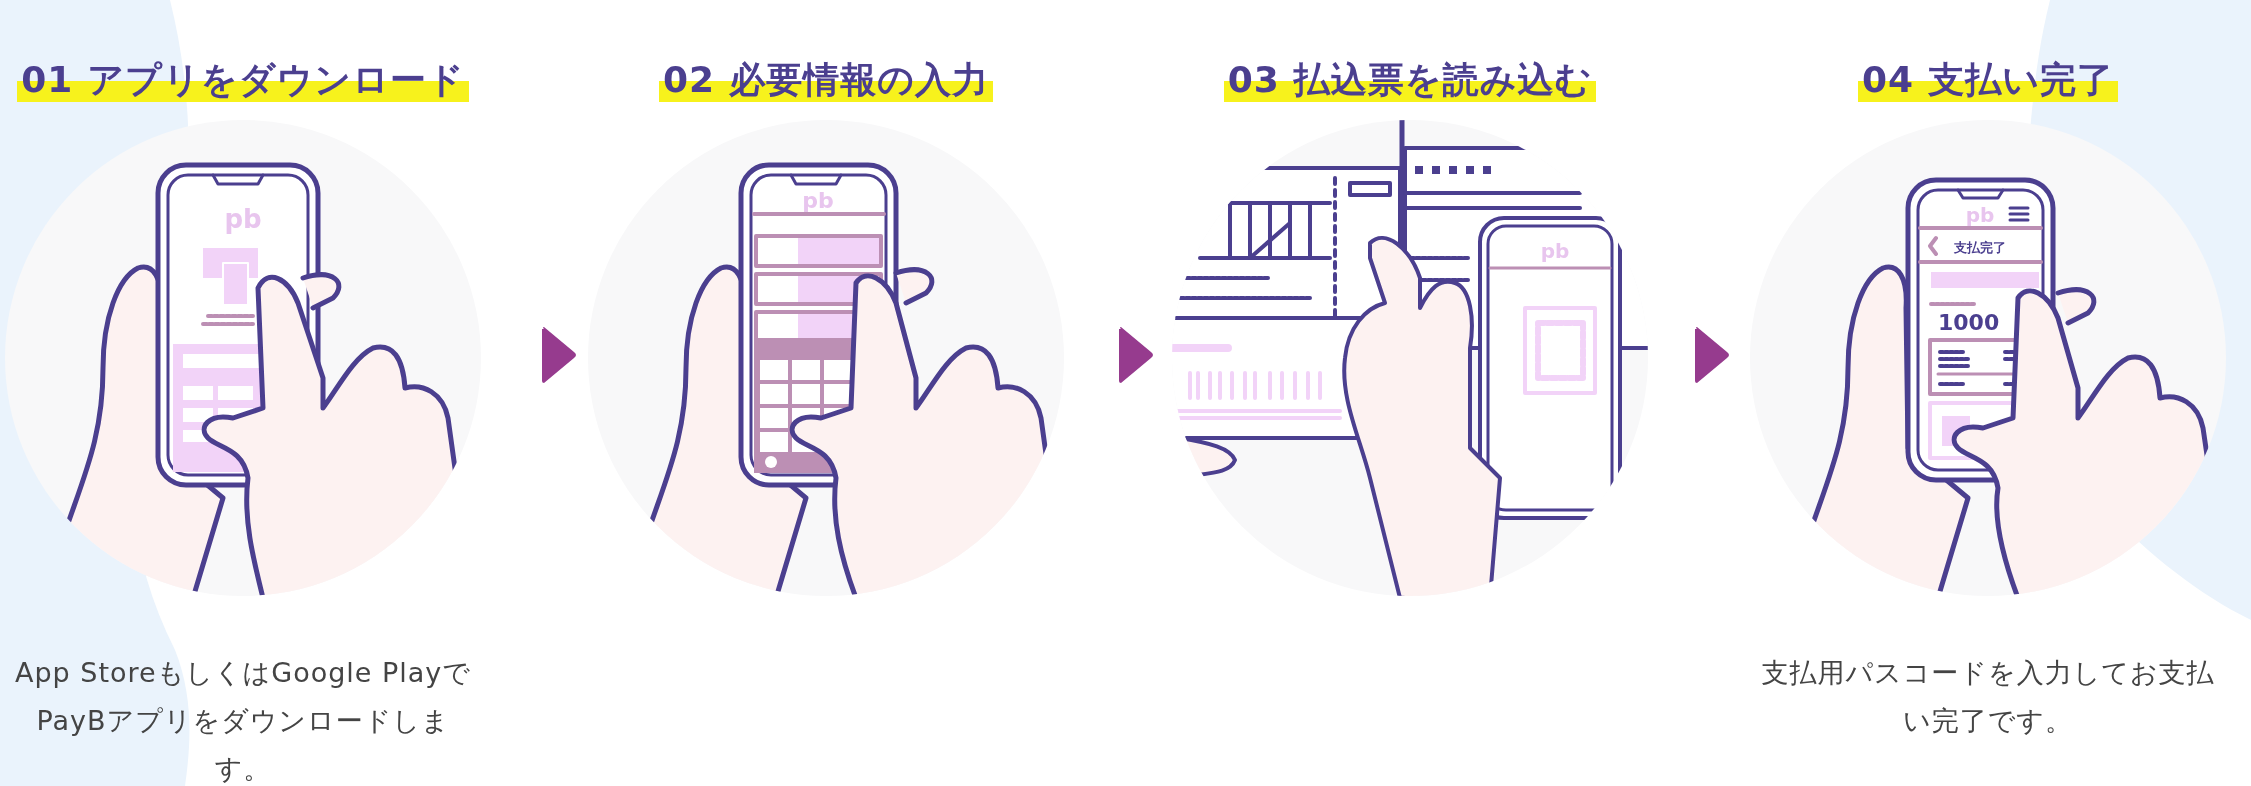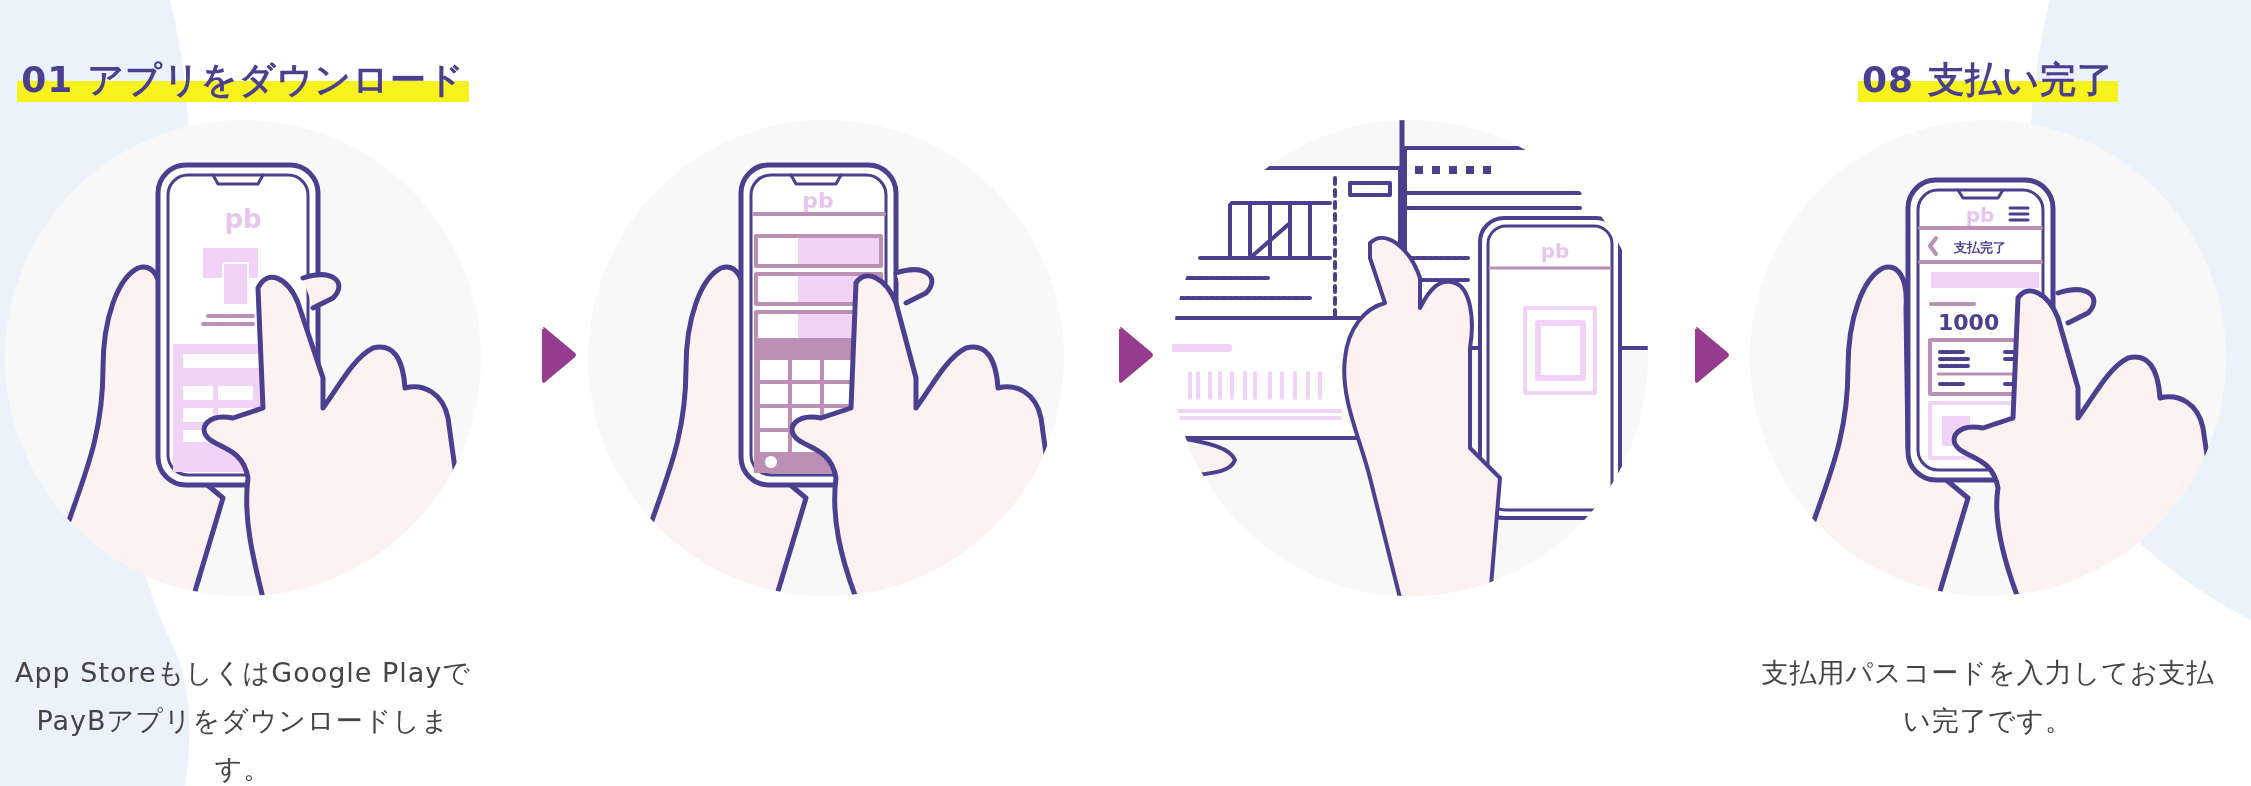--- a/index.html
+++ b/index.html
@@ -75,20 +75,23 @@
   <p class="desc">App StoreもしくはGoogle PlayでPayBアプリをダウンロードします。</p>
 </section>
 
 <div class="arrow" style="left:540px;">
   <svg width="40" height="60" viewBox="0 0 40 60">
       <path d="M4,4 Q2,2 4,2 L34,27 Q38,30 34,33 L4,58 Q2,58 2,56 L2,4 Z" fill="#963B8E"></path>
     </svg>
 </div>
 
 <section class="step" style="left:566px;">
+  <div class="heading-wrap">
+    <h2 class="heading"><span class="num">02</span><span>必要情報の入力</span></h2>
+  </div>
   <div class="illus">
     <svg viewBox="0 0 480 480">
       <circle cx="240" cy="240" r="238" fill="#F8F8F9"></circle>
       <clipPath id="c2">
           <circle cx="240" cy="240" r="238"></circle>
         </clipPath>
       <g clip-path="url(#c2)" stroke="#4B3F8F" stroke-width="5" stroke-linecap="round" stroke-linejoin="round">
         <path d="M60,420 C80,360 100,320 100,250 C100,200 115,160 135,150 C150,145 160,160 158,190 L160,330 L220,380 L190,480 L40,480 Z" fill="#FDF2F1"></path>
         <rect x="155" y="47" width="155" height="320" rx="28" fill="#fff"></rect>
         <rect x="165" y="57" width="135" height="300" rx="20" fill="#fff" stroke-width="3"></rect>
@@ -130,20 +133,23 @@
   </div>
 </section>
 
 <div class="arrow" style="left:1117px;">
   <svg width="40" height="60" viewBox="0 0 40 60">
       <path d="M4,4 Q2,2 4,2 L34,27 Q38,30 34,33 L4,58 Q2,58 2,56 L2,4 Z" fill="#963B8E"></path>
     </svg>
 </div>
 
 <section class="step" style="left:1150px;">
+  <div class="heading-wrap">
+    <h2 class="heading"><span class="num">03</span><span>払込票を読み込む</span></h2>
+  </div>
   <div class="illus">
     <svg viewBox="0 0 480 480">
       <circle cx="240" cy="240" r="238" fill="#F8F8F9"></circle>
       <clipPath id="c3">
           <circle cx="240" cy="240" r="238"></circle>
         </clipPath>
       <g clip-path="url(#c3)" stroke="#4B3F8F" stroke-width="4" stroke-linecap="round" stroke-linejoin="round">
 
         <rect x="0" y="50" width="230" height="150" fill="#fff"></rect>
         <g fill="none">
@@ -209,21 +215,21 @@
 </section>
 
 <div class="arrow" style="left:1693px;">
   <svg width="40" height="60" viewBox="0 0 40 60">
       <path d="M4,4 Q2,2 4,2 L34,27 Q38,30 34,33 L4,58 Q2,58 2,56 L2,4 Z" fill="#963B8E"></path>
     </svg>
 </div>
 
 <section class="step" style="left:1728px;">
   <div class="heading-wrap">
-    <h2 class="heading"><span class="num">08</span><span>支払い完了</span></h2>
+    <h2 class="heading"><span class="num">04</span><span>支払い完了</span></h2>
   </div>
   <div class="illus">
     <svg viewBox="0 0 480 480">
       <circle cx="240" cy="240" r="238" fill="#F8F8F9"></circle>
       <clipPath id="c4">
           <circle cx="240" cy="240" r="238"></circle>
         </clipPath>
       <g clip-path="url(#c4)" stroke="#4B3F8F" stroke-width="5" stroke-linecap="round" stroke-linejoin="round">
         <path d="M60,420 C80,360 100,320 100,250 C100,200 115,160 135,150 C150,145 160,160 158,190 L160,330 L220,380 L190,480 L40,480 Z" fill="#FDF2F1"></path>
         <rect x="160" y="62" width="145" height="300" rx="28" fill="#fff"></rect>

